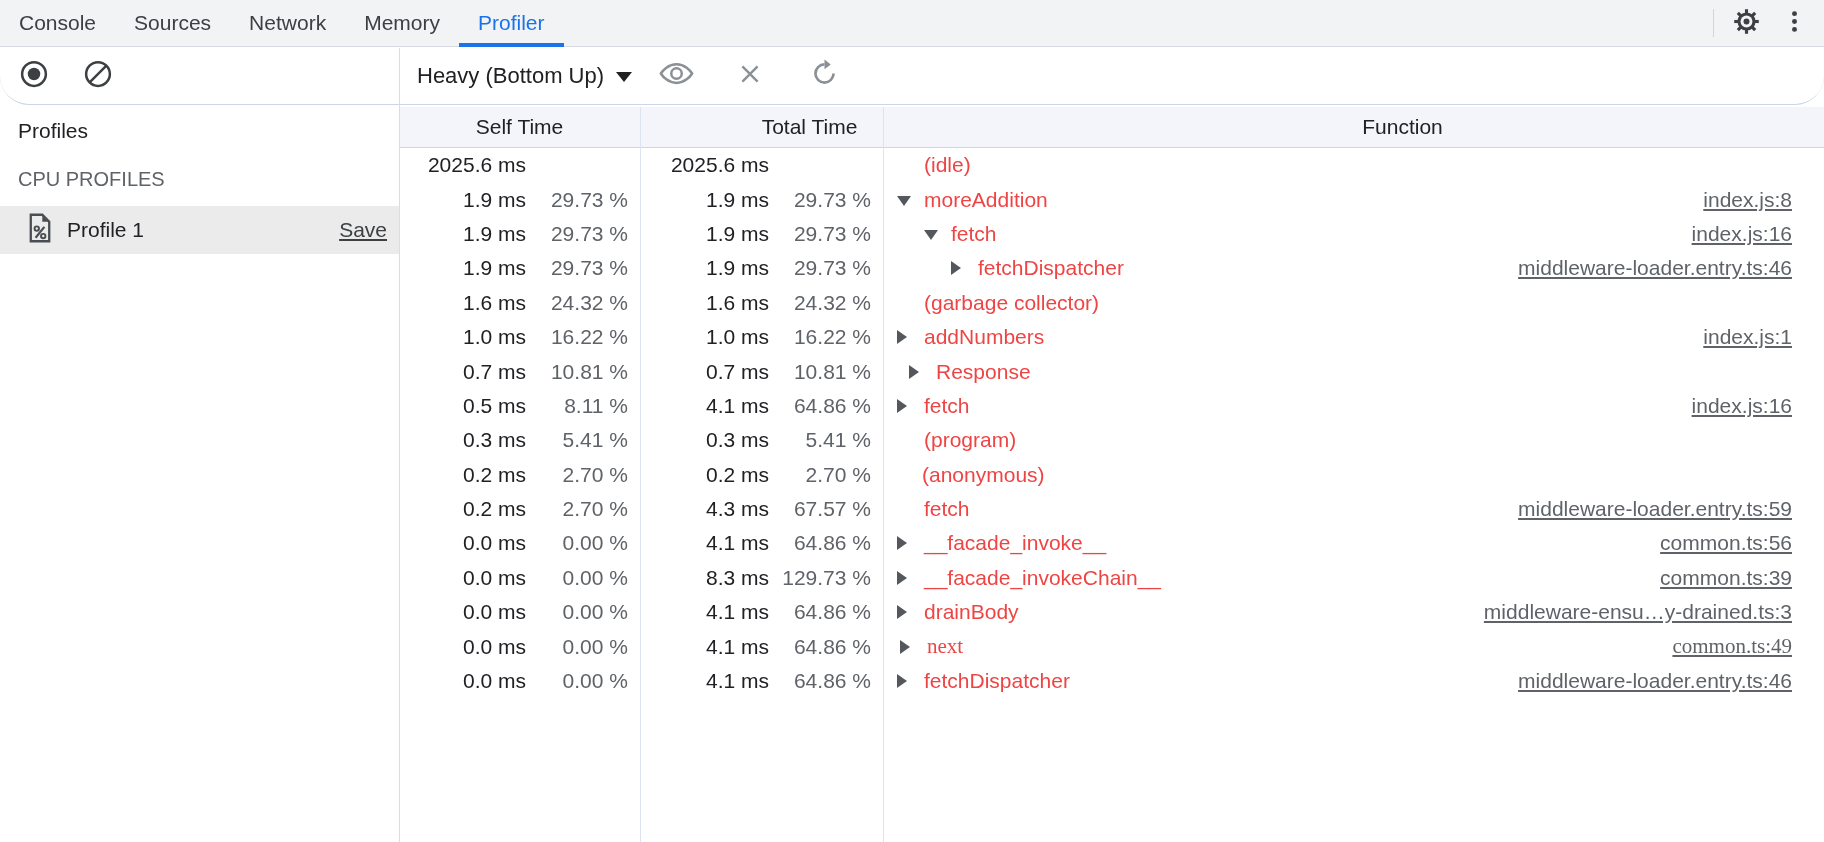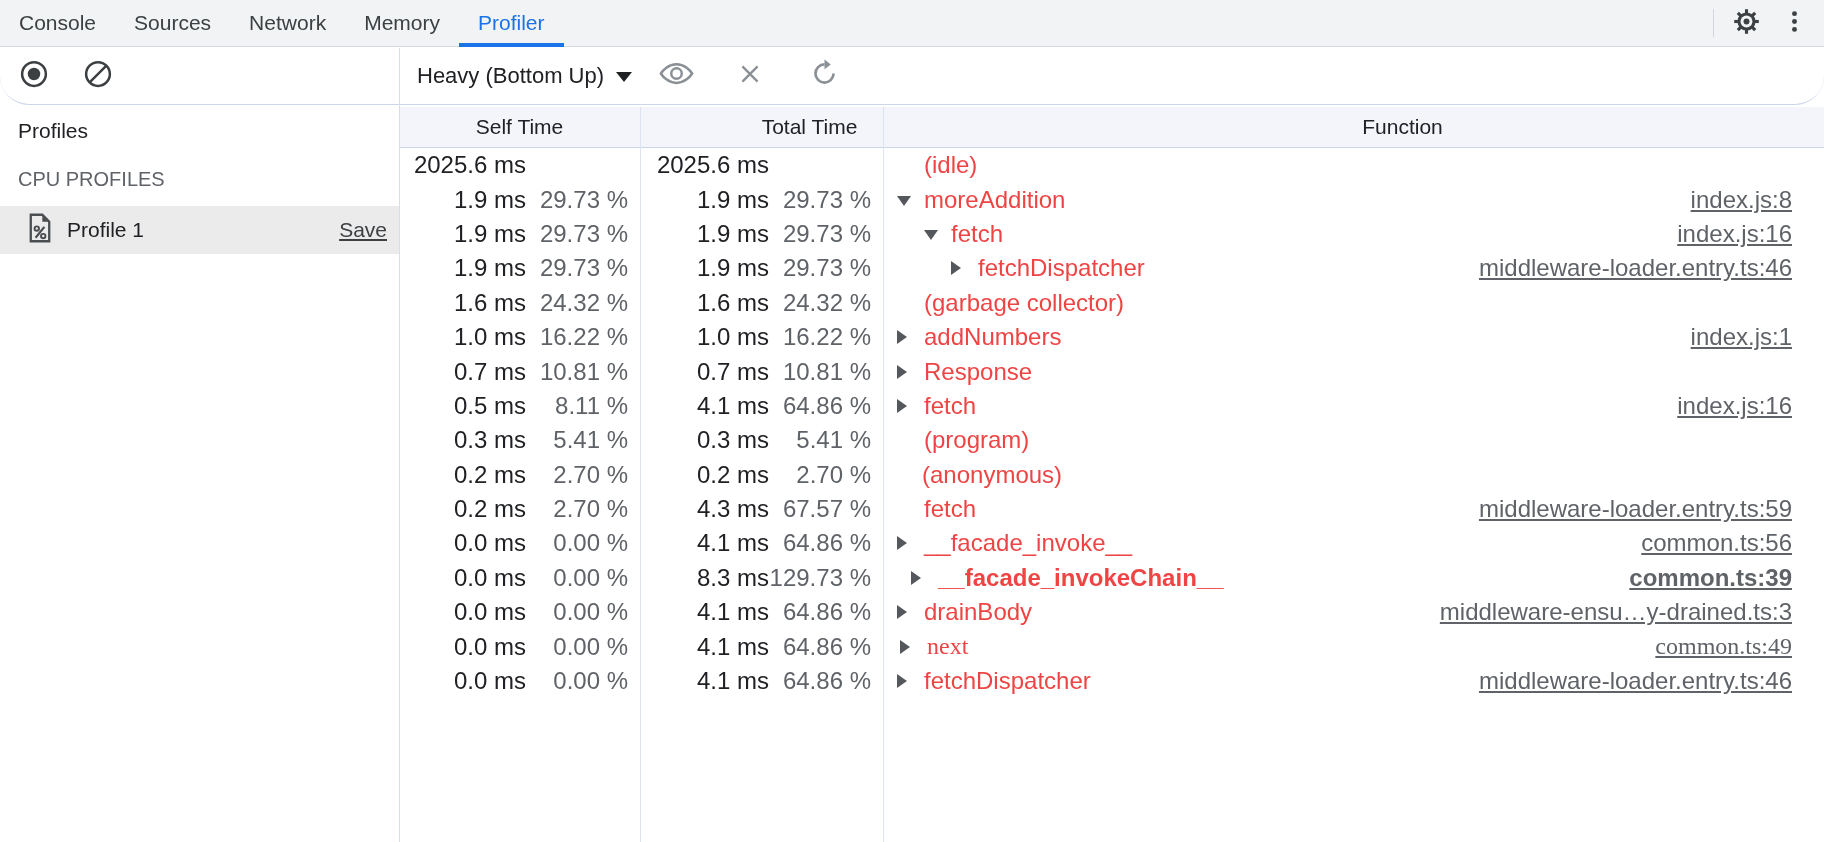--- a/index.html
+++ b/index.html
@@ -116,21 +116,21 @@
     display: flex; align-items: center;
     font-size: 21px; color: #202124; gap: 48px;
   }
   .col-self  { width: 241px; text-align: center; }
   .col-total { width: 243px; text-align: center; }
   .col-fn    { flex: 1; padding-left: 2px; text-align: center; }
 
   .grid-body .row {
     height: 34.4px;
     display: flex; align-items: center;
-    font-size: 24px;
+    font-size: 21px;
   }
   .cell.time { display: flex; align-items: center; padding: 0 12px; }
   .cell.time.self  { width: 241px; }
   .cell.time.total { width: 243px; }
   .ms  { flex: 1; text-align: right; color: #202124; white-space: nowrap; }
   .pct { width: 102px; text-align: right; color: #5f6368; white-space: nowrap; }
   .cell.fn {
     flex: 1; display: flex; align-items: center;
     padding-right: 32px; min-width: 0;
   }
@@ -376,21 +376,21 @@
       </div>
       <div class="row">
         <div class="cell time self">
           <span class="ms">0.7 ms</span>
           <span class="pct">10.81 %</span>
         </div>
         <div class="cell time total">
           <span class="ms">0.7 ms</span>
           <span class="pct">10.81 %</span>
         </div>
-        <div class="cell fn" style="padding-left: 14px;">
+        <div class="cell fn" style="padding-left: 14px; margin-left: 12px;">
           <span class="arrow">
             <i class="tri-c"></i>
           </span>
           <span class="fname">Response</span>
         </div>
       </div>
       <div class="row">
         <div class="cell time self">
           <span class="ms">0.5 ms</span>
           <span class="pct">8.11 %</span>
@@ -469,21 +469,21 @@
       </div>
       <div class="row">
         <div class="cell time self">
           <span class="ms">0.0 ms</span>
           <span class="pct">0.00 %</span>
         </div>
         <div class="cell time total">
           <span class="ms">8.3 ms</span>
           <span class="pct">129.73 %</span>
         </div>
-        <div class="cell fn" style="padding-left: 28px; font-weight: bold;">
+        <div class="cell fn" style="padding-left: 14px;">
           <span class="arrow">
             <i class="tri-c"></i>
           </span>
           <span class="fname">__facade_invokeChain__</span>
           <span class="src-link">common.ts:39</span>
         </div>
       </div>
       <div class="row">
         <div class="cell time self">
           <span class="ms">0.0 ms</span>

